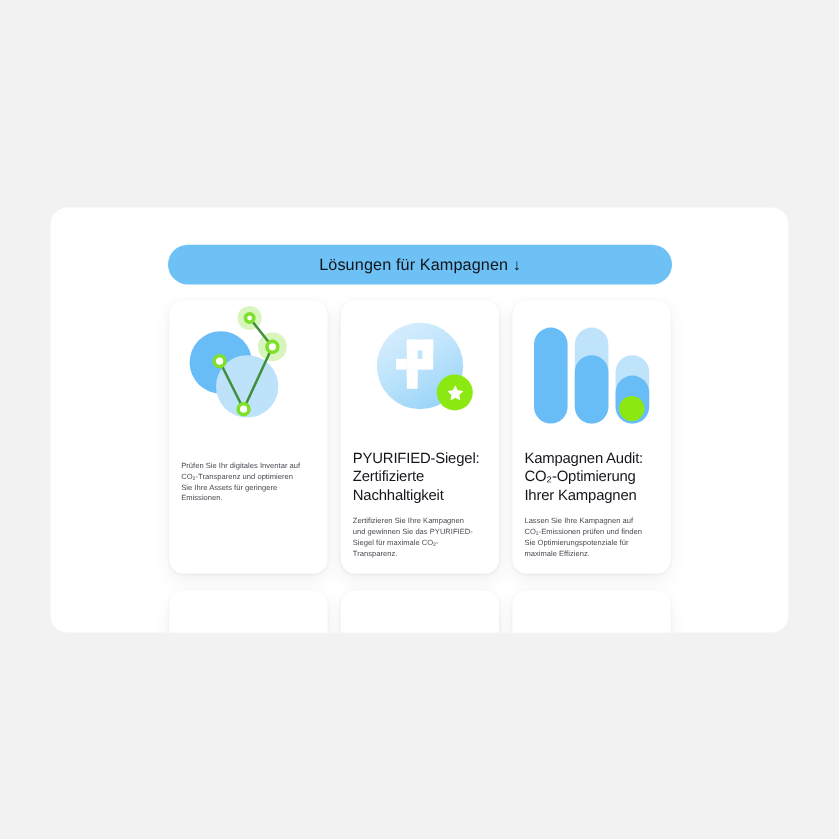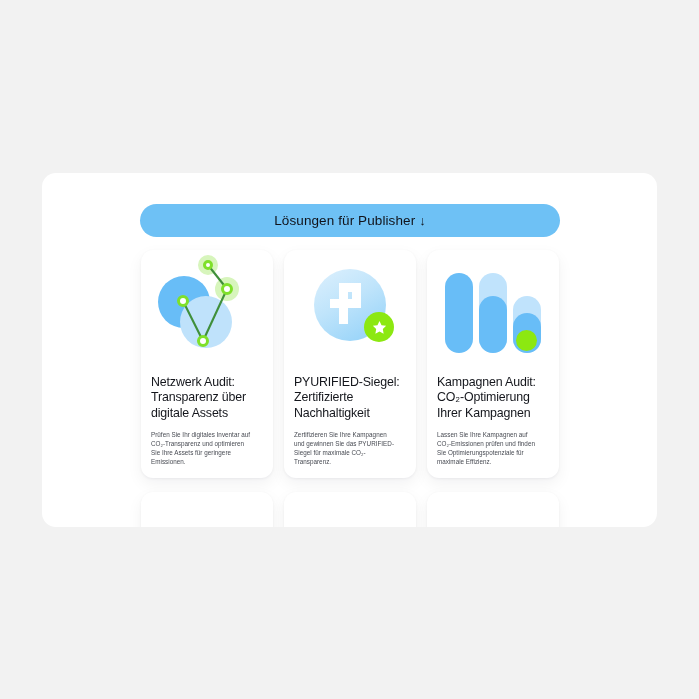--- a/index.html
+++ b/index.html
@@ -164,21 +164,21 @@
     background: #8ce811;
     display: flex; align-items: center; justify-content: center;
   }
 </style>
 </head>
 <body>
 
 <div id="panel">
 
   <div id="pill">
-    <span class="pill-label">Lösungen für Publisher</span>
+    <span class="pill-label">Lösungen für Kampagnen</span>
     <span class="pill-arrow">↓</span>
   </div>
 
   <div class="card-row" id="row1">
 
     <div class="card">
       <div class="card-art">
         <div class="net-halo h1"></div>
         <div class="net-halo h2"></div>
         <div class="net-circle-big"></div>
@@ -187,23 +187,20 @@
           <line x1="67" y1="15" x2="86" y2="39" stroke="#3f8f3a" stroke-width="2.1"></line>
           <line x1="86" y1="39" x2="62" y2="91" stroke="#3f8f3a" stroke-width="2.1"></line>
           <line x1="62" y1="91" x2="42" y2="51" stroke="#3f8f3a" stroke-width="2.1"></line>
         </svg>
         <div class="net-node n1"></div>
         <div class="net-node n2"></div>
         <div class="net-node n3"></div>
         <div class="net-node n4"></div>
       </div>
       <div class="card-body">
-        <div class="card-title">Netzwerk Audit:
-Transparenz über
-digitale Assets</div>
         <div class="card-desc">Prüfen Sie Ihr digitales Inventar auf
 CO₂-Transparenz und optimieren
 Sie Ihre Assets für geringere
 Emissionen.</div>
       </div>
     </div>
 
     <div class="card">
       <div class="card-art">
         <div class="seal-circle"></div>

